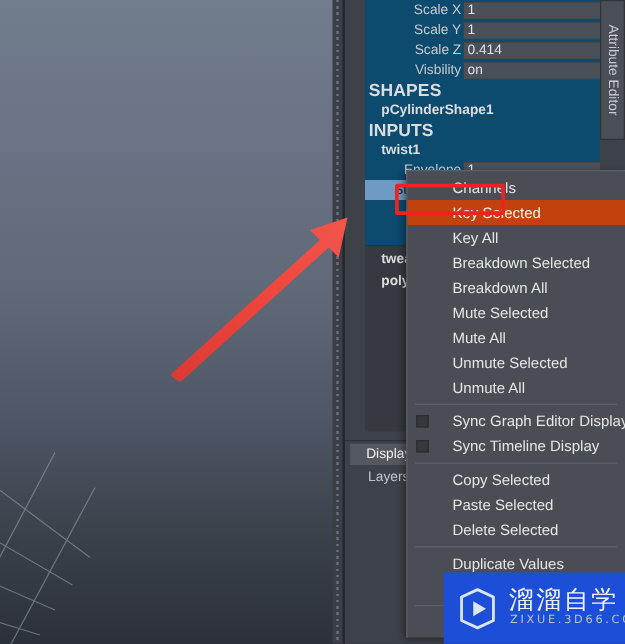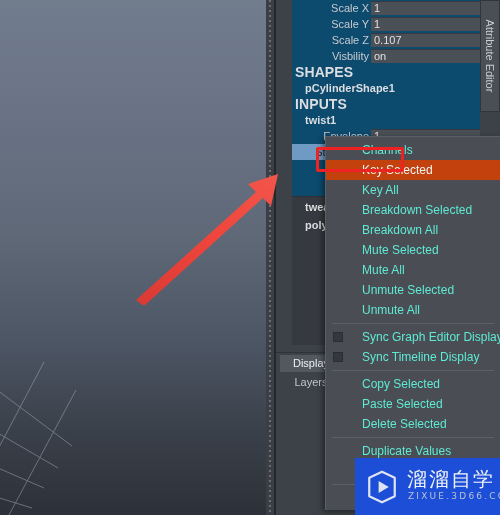--- a/index.html
+++ b/index.html
@@ -104,21 +104,21 @@
 
   
   #ctxmenu{
     position:absolute;left:325px;top:136px;width:175px;
     background:#4a4e54;border-top:1px solid #5a5f66;border-left:1px solid #5a5f66;
     padding:3px 0 2px 0;box-sizing:border-box;
     box-shadow:-2px 2px 6px rgba(0,0,0,.45);
   }
   .mi{
     position:relative;height:20px;line-height:20px;
-    font-size:12px;color:#5eead4;padding-left:36px;white-space:nowrap;
+    font-size:12px;color:#e5e5e5;padding-left:36px;white-space:nowrap;
   }
   .mi.sel{background:#c2410c;color:#f2f5f8;}
   .mi.chk{padding-left:36px;}
   .mi .box{
     position:absolute;left:7px;top:5px;width:10px;height:10px;
     background:#34383d;border:1px solid #2a2d31;box-sizing:border-box;
   }
   .mi .arrow{
     position:absolute;right:8px;top:7px;width:0;height:0;
     border-left:5px solid #b9bcc0;
@@ -188,21 +188,21 @@
 
       <div class="cb-row cb-attr">
         <div class="fld"></div>
         <span class="lbl">Scale Y</span>
         <span class="val">1</span>
       </div>
 
       <div class="cb-row cb-attr">
         <div class="fld"></div>
         <span class="lbl">Scale Z</span>
-        <span class="val">0.107</span>
+        <span class="val">0.414</span>
       </div>
 
       <div class="cb-row cb-attr">
         <div class="fld"></div>
         <span class="lbl">Visbility</span>
         <span class="val">on</span>
       </div>
 
       <div class="cb-row cb-head">SHAPES</div>
       <div class="cb-row cb-node">pCylinderShape1</div>

